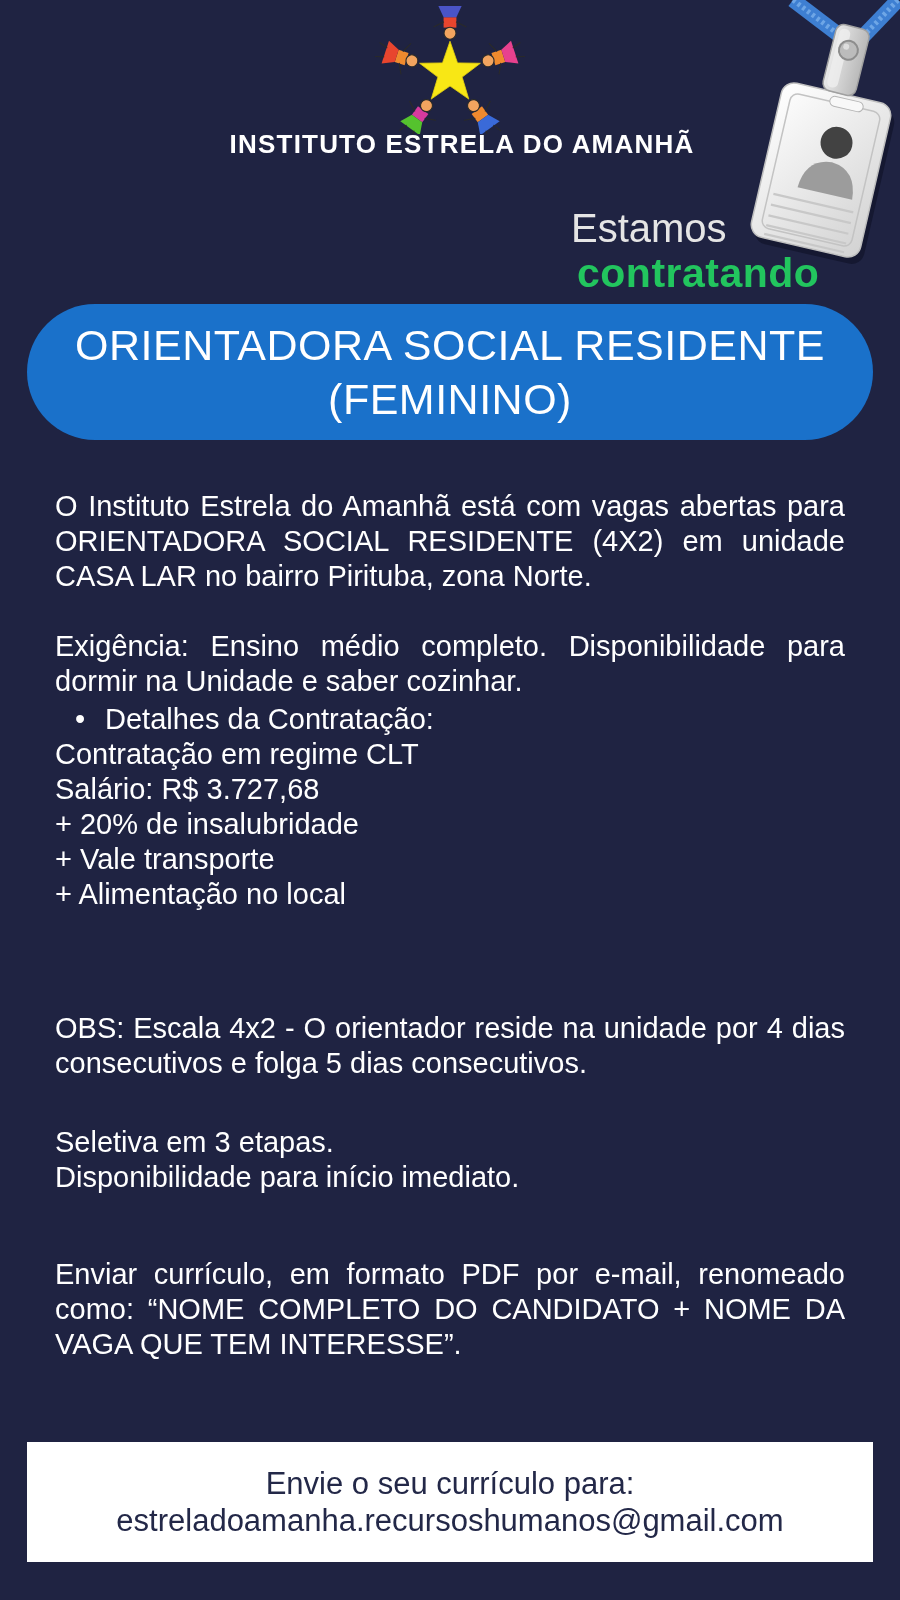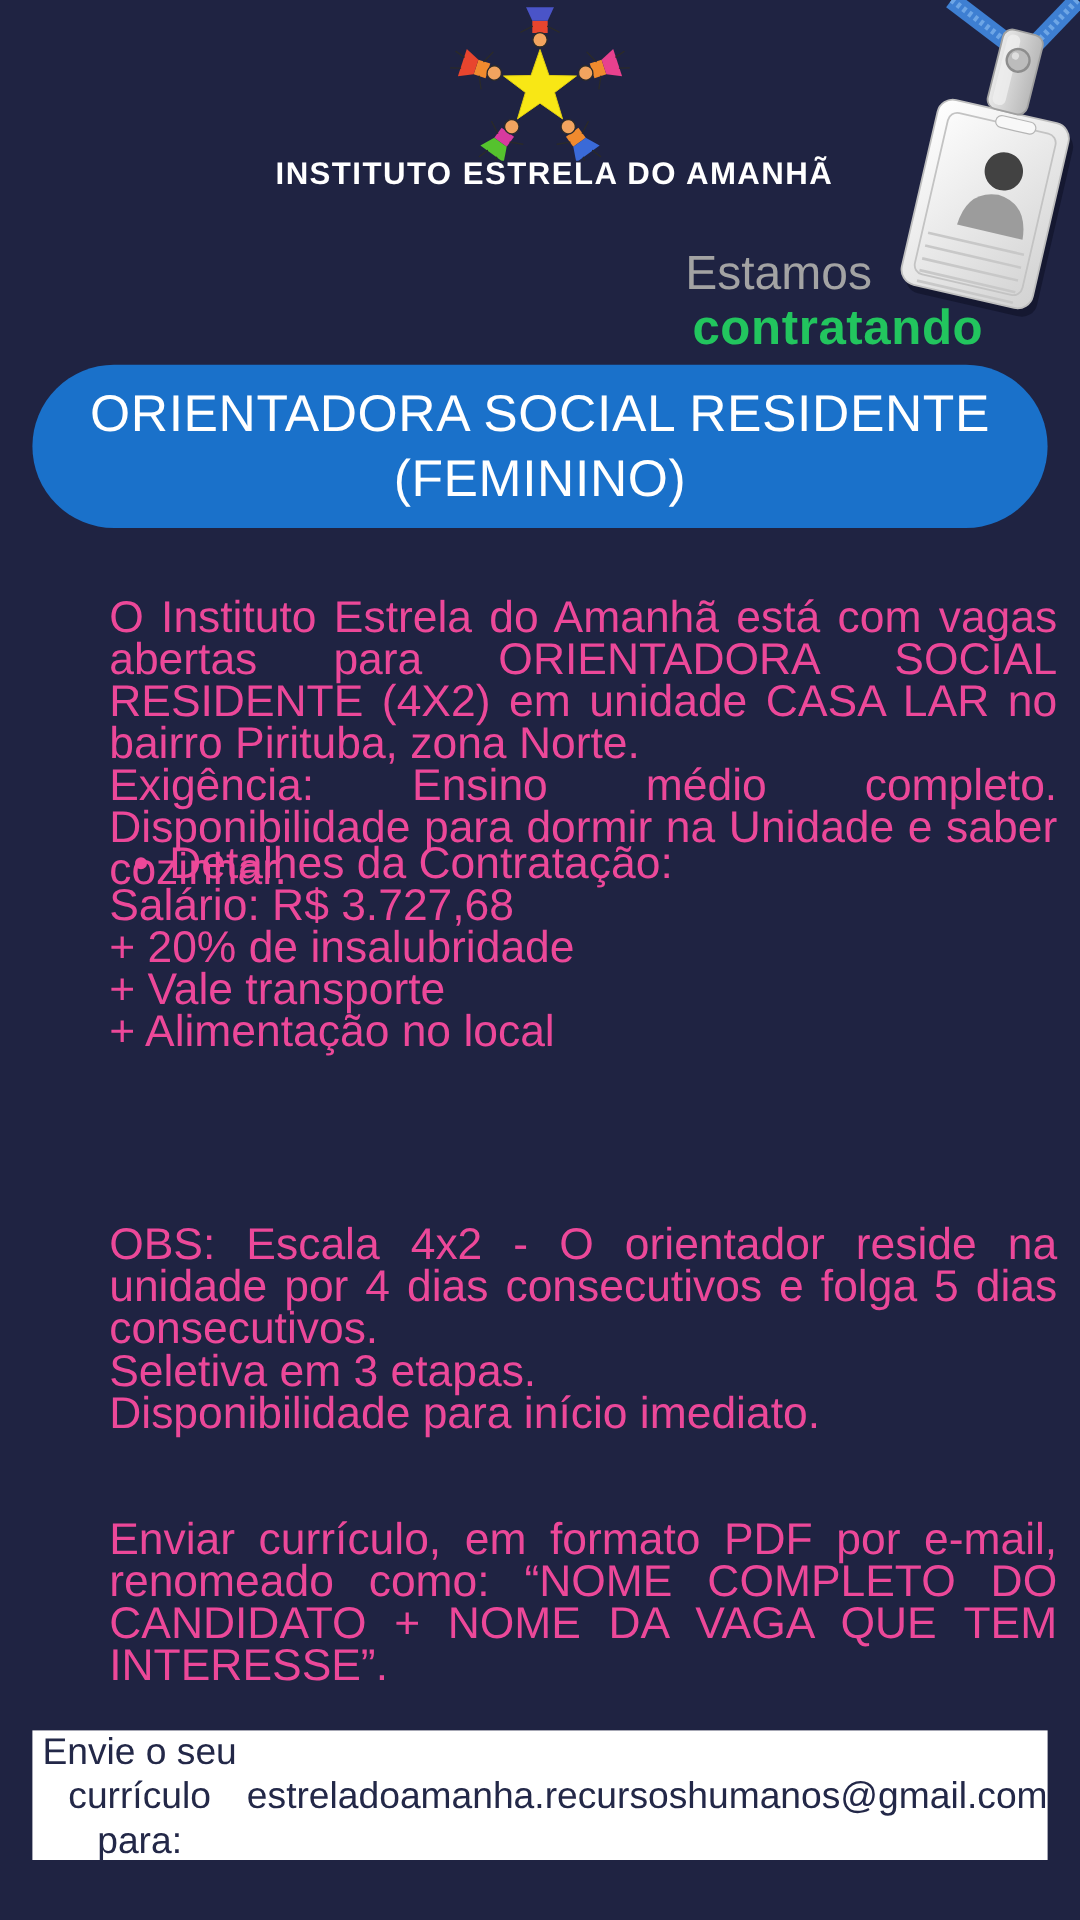--- a/index.html
+++ b/index.html
@@ -7,42 +7,42 @@
          font-family:"Liberation Sans",sans-serif;color:#f1f2f7;}
 
   .logo{position:absolute;left:370px;top:6px;width:160px;height:128px;}
 
   .org-name{position:absolute;left:12px;top:129px;width:900px;text-align:center;
             color:#ffffff;font-size:26px;font-weight:bold;letter-spacing:1.2px;}
 
   .badge-svg{position:absolute;left:680px;top:0;width:220px;height:310px;z-index:1;}
 
   .tagline-1{position:absolute;left:571px;top:206px;font-size:40px;font-weight:400;
-             color:#a3a3a3;z-index:2;line-height:44px;}
+             color:#e5e5e5;z-index:2;line-height:44px;}
   .tagline-2{position:absolute;left:577px;top:250px;font-size:41px;font-weight:700;
              color:#22c55e;z-index:2;line-height:46px;letter-spacing:.5px;}
 
   .title-pill{position:absolute;left:27px;top:304px;width:846px;height:136px;
               background:#1a71ca;border-radius:68px;display:flex;flex-direction:column;
               justify-content:center;text-align:center;
               color:#ffffff;font-size:43px;line-height:54px;font-weight:400;letter-spacing:.5px;z-index:2;}
 
-  .copy{position:absolute;left:55px;width:790px;font-size:37px;line-height:35px;color:#ec4899;margin-left:36px;}
+  .copy{position:absolute;left:55px;width:790px;font-size:29px;line-height:35px;color:#ffffff;}
   .just{text-align:justify;}
   .p-intro{top:460px;}
   .p-req{top:600px;}
   .details{top:702px;}
   .details .heading{padding-left:20px;}
   .details .bullet{display:inline-block;width:30px;}
   .p-obs{top:982px;}
   .p-sel{top:1125px;}
   .p-send{top:1228px;}
 
-  .footer-box{position:absolute;left:27px;top:1442px;width:846px;height:108px;background:#ffffff;
-              display:flex;flex-direction:row;justify-content:center;align-items:center;
+  .footer-box{position:absolute;left:27px;top:1442px;width:846px;height:120px;background:#ffffff;
+              display:flex;flex-direction:column;justify-content:center;align-items:center;
               color:#232848;font-size:31px;line-height:37px;text-align:center;}
 </style>
 </head>
 <body>
 
 <div class="flyer">
 
   <svg class="logo" viewBox="0 0 200 160" aria-hidden="true">
 
     <g stroke="#2a2a2a" stroke-width="1.4" stroke-linecap="round">
@@ -147,20 +147,21 @@
   </div>
 
   <p class="copy just p-intro">O Instituto Estrela do Amanhã está com vagas abertas para ORIENTADORA SOCIAL RESIDENTE (4X2) em unidade CASA LAR no bairro Pirituba, zona Norte.</p>
 
   <p class="copy just p-req">Exigência: Ensino médio completo. Disponibilidade para dormir na Unidade e saber cozinhar.</p>
 
   <div class="copy details">
     <div class="heading">
       <span class="bullet">•</span><span>Detalhes da Contratação:</span>
     </div>
+    <div>Contratação em regime CLT</div>
     <div>Salário: R$  3.727,68</div>
     <div>+ 20% de insalubridade</div>
     <div>+ Vale transporte</div>
     <div>+ Alimentação no local</div>
   </div>
 
   <p class="copy just p-obs">OBS: Escala 4x2 - O orientador reside na unidade por 4 dias consecutivos e folga 5 dias consecutivos.</p>
 
   <div class="copy p-sel">
     <div>Seletiva em 3 etapas.</div>

